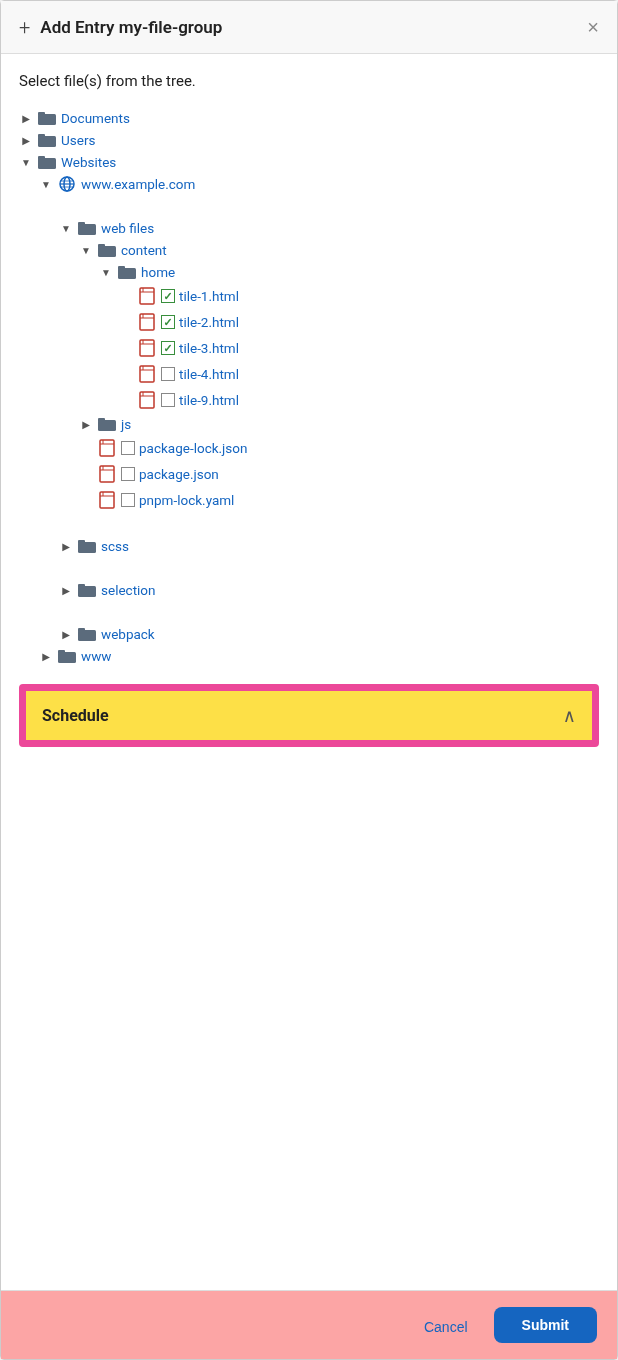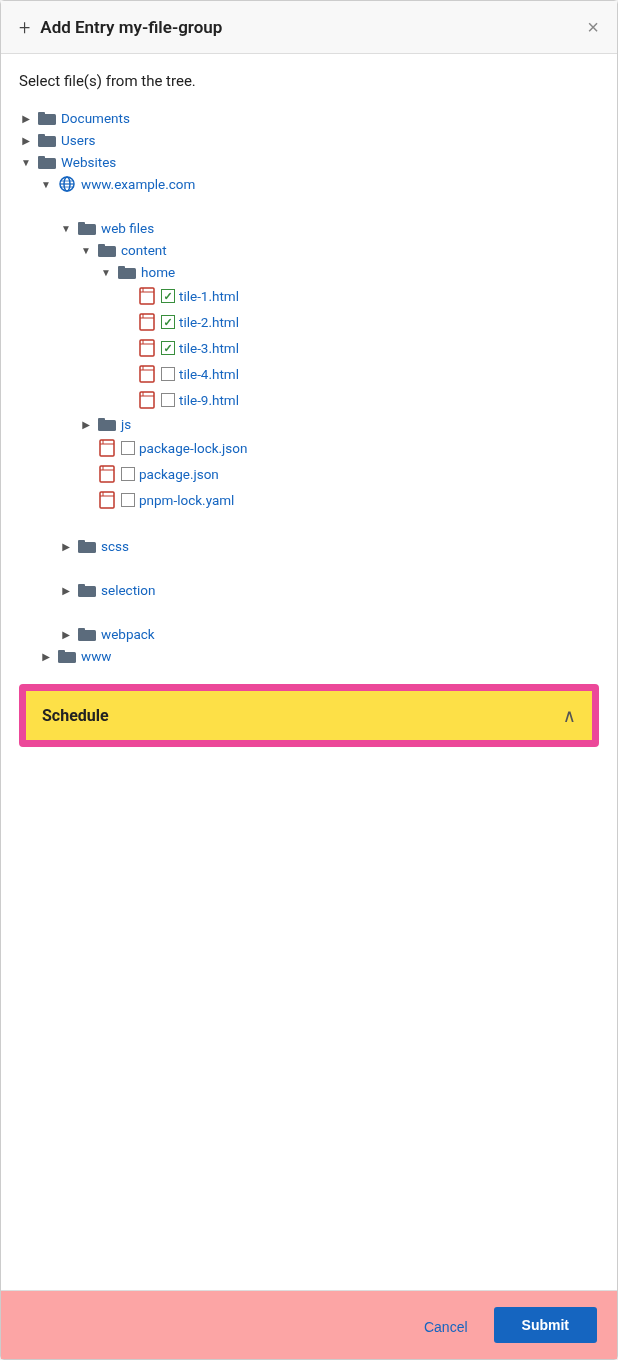--- a/index.html
+++ b/index.html
@@ -199,21 +199,21 @@
       border: none;
       color: #1565c0;
       font-size: 14px;
       cursor: pointer;
       padding: 8px 12px;
     }
     .btn-submit {
       background: #1565c0;
       color: #fff;
       border: none;
-      border-radius: 3px;
+      border-radius: 8px;
       font-size: 14px;
       font-weight: 600;
       padding: 10px 28px;
       cursor: pointer;
     }
     .chevron-up::before { content: "∧"; font-size: 18px; color: #555; }
   </style>
 </head>
 <body>
 

